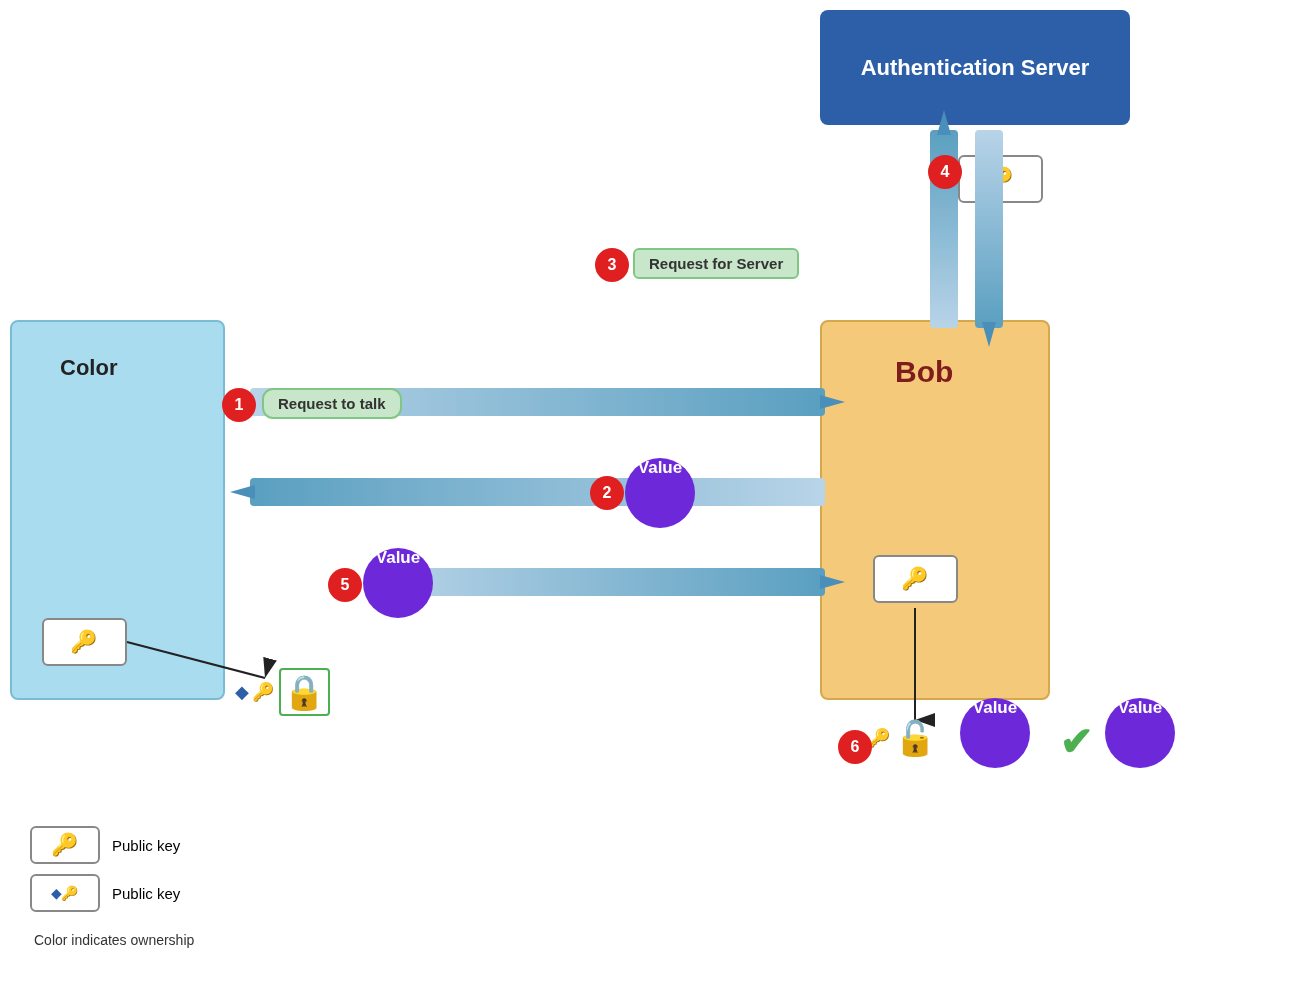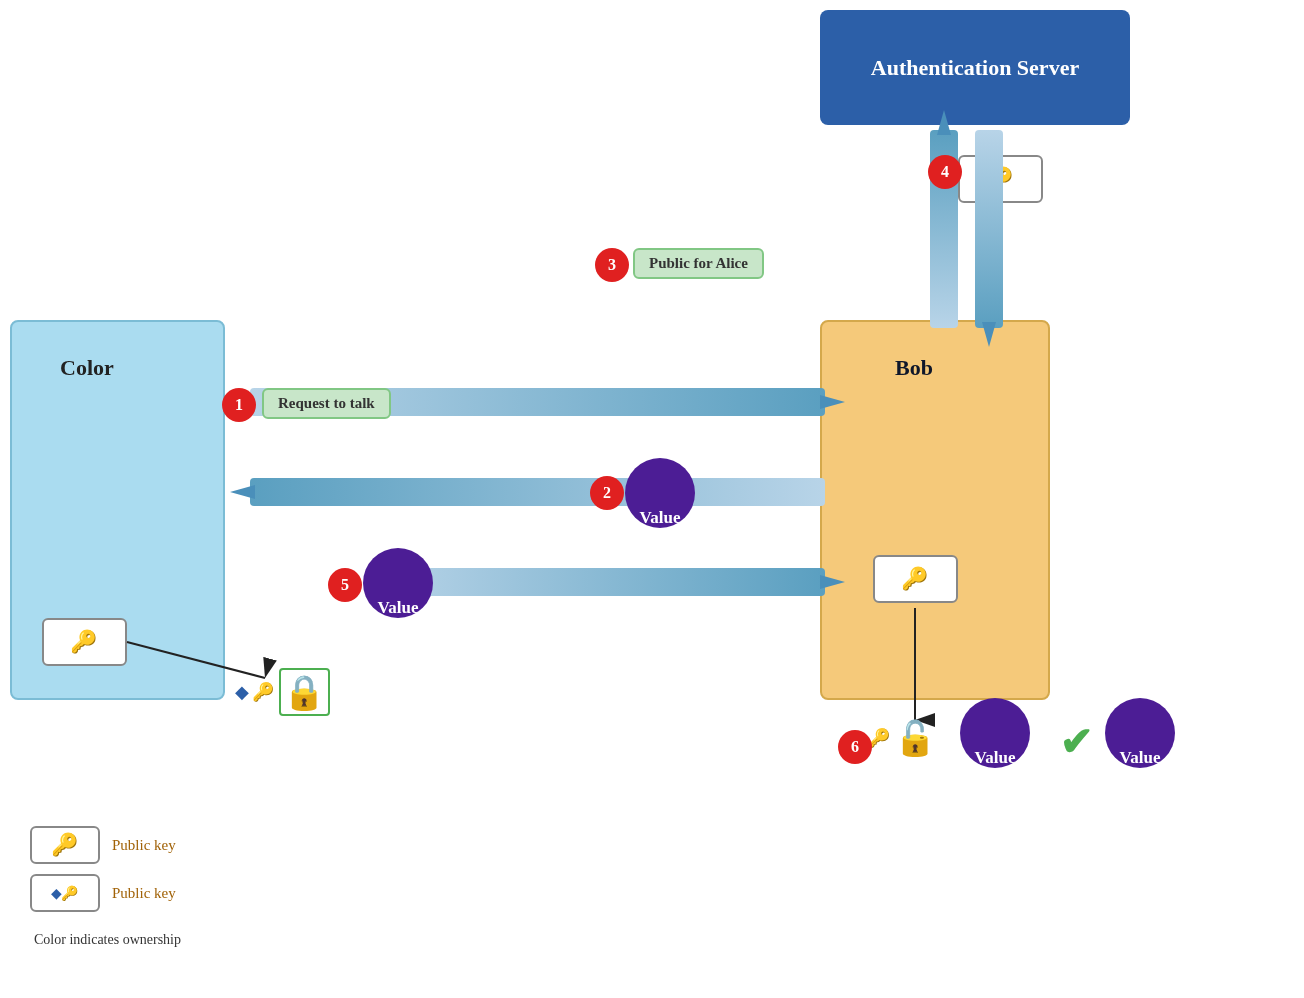--- a/index.html
+++ b/index.html
@@ -9,21 +9,20 @@
       width: 1304px;
       height: 998px;
       position: relative;
       overflow: hidden;
     }
 
     .diagram-container {
       position: relative;
       width: 1204px;
       height: 998px;
-      font-family: Liberation Serif, serif;
     }
 
     
     .auth-server {
       position: absolute;
       top: 10px;
       left: 820px;
       width: 310px;
       height: 115px;
       background: #2c5fa8;
@@ -67,23 +66,23 @@
       width: 230px;
       height: 380px;
       background: #f5c97a;
       border: 2px solid #d4a84b;
       border-radius: 8px;
     }
     .bob-label {
       position: absolute;
       top: 355px;
       left: 895px;
-      font-size: 22px;
-      font-weight: bold;
-      color: #0f172a;
+      font-size: 30px;
+      font-weight: bold;
+      color: #7f1d1d;
     }
 
     
     .key-icon-box {
       position: absolute;
       background: white;
       border: 2px solid #888;
       border-radius: 6px;
       display: flex;
       align-items: center;
@@ -159,24 +158,24 @@
       font-weight: bold;
       color: #333;
       z-index: 10;
     }
 
     
     .value-circle {
       position: absolute;
       width: 70px;
       height: 70px;
-      background: #4c1d95;
+      background: #6d28d9;
       border-radius: 50%;
       display: flex;
-      align-items: flex-end;
+      align-items: flex-start;
       justify-content: center;
       color: white;
       font-weight: bold;
       font-size: 17px;
       z-index: 10;
     }
 
     
     .legend {
       position: absolute;
@@ -185,21 +184,21 @@
       z-index: 10;
     }
     .legend-item {
       display: flex;
       align-items: center;
       margin-bottom: 10px;
       gap: 12px;
     }
     .legend-text {
       font-size: 15px;
-      color: #a16207;
+      color: #000000;
     }
     .legend-note {
       font-size: 14px;
       color: #333;
       margin-top: 20px;
       padding-left: 4px;
     }
 
     
     .checkmark-green {
@@ -288,36 +287,36 @@
     <polygon points="820,575 845,582 820,589" fill="#4a8fba"></polygon>
 
     <line x1="127" y1="642" x2="265" y2="678" stroke="#222" stroke-width="2" marker-end="url(#arrowhead-black-down)"></line>
 
     <line x1="915" y1="608" x2="915" y2="720" stroke="#222" stroke-width="2" marker-end="url(#arrowhead-black-down)"></line>
   </svg>
 
   <div class="step-badge" style="top:388px; left:222px;">
     <span>1</span>
   </div>
-  <div class="step-label" style="top:388px; left:262px;">
+  <div class="step-label" style="top:388px; left:262px;border-radius:11px;">
     <span>Request to talk</span>
   </div>
 
   <div class="step-badge" style="top:476px; left:590px;">
     <span>2</span>
   </div>
   <div class="value-circle" style="top:458px; left:625px;">
     <span>Value</span>
   </div>
 
   <div class="step-badge" style="top:248px; left:595px;">
     <span>3</span>
   </div>
   <div class="step-label" style="top:248px; left:633px;">
-    <span>Public for Alice</span>
+    <span>Request for Server</span>
   </div>
 
   <div class="step-badge" style="top:155px; left:928px;">
     <span>4</span>
   </div>
 
   <div class="step-badge" style="top:568px; left:328px;">
     <span>5</span>
   </div>
   <div class="value-circle" style="top:548px; left:363px;">

